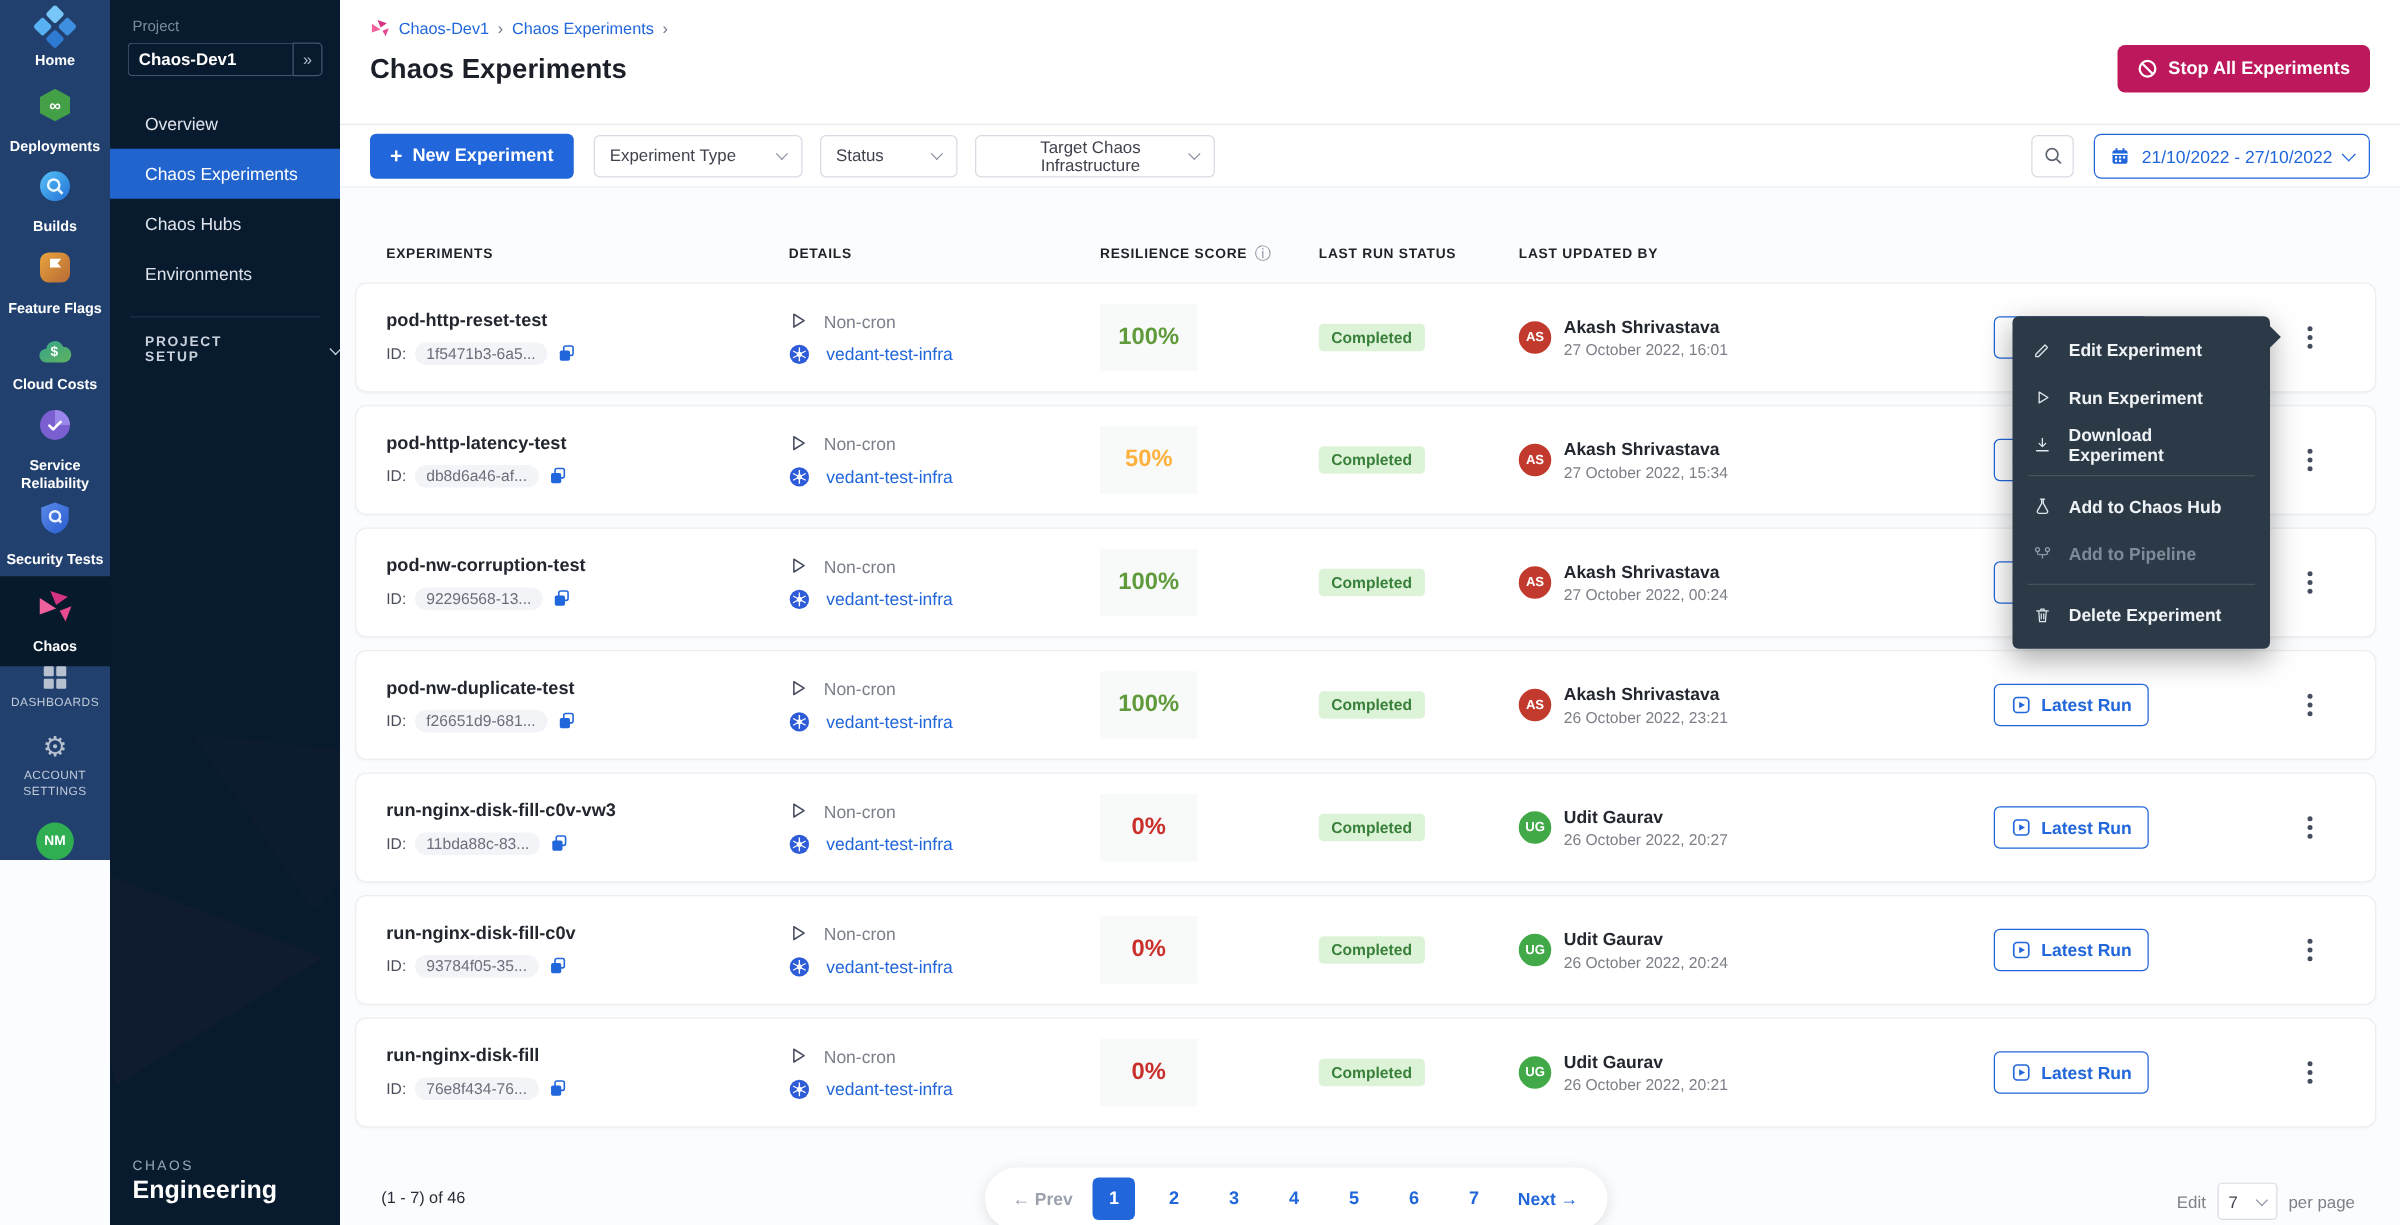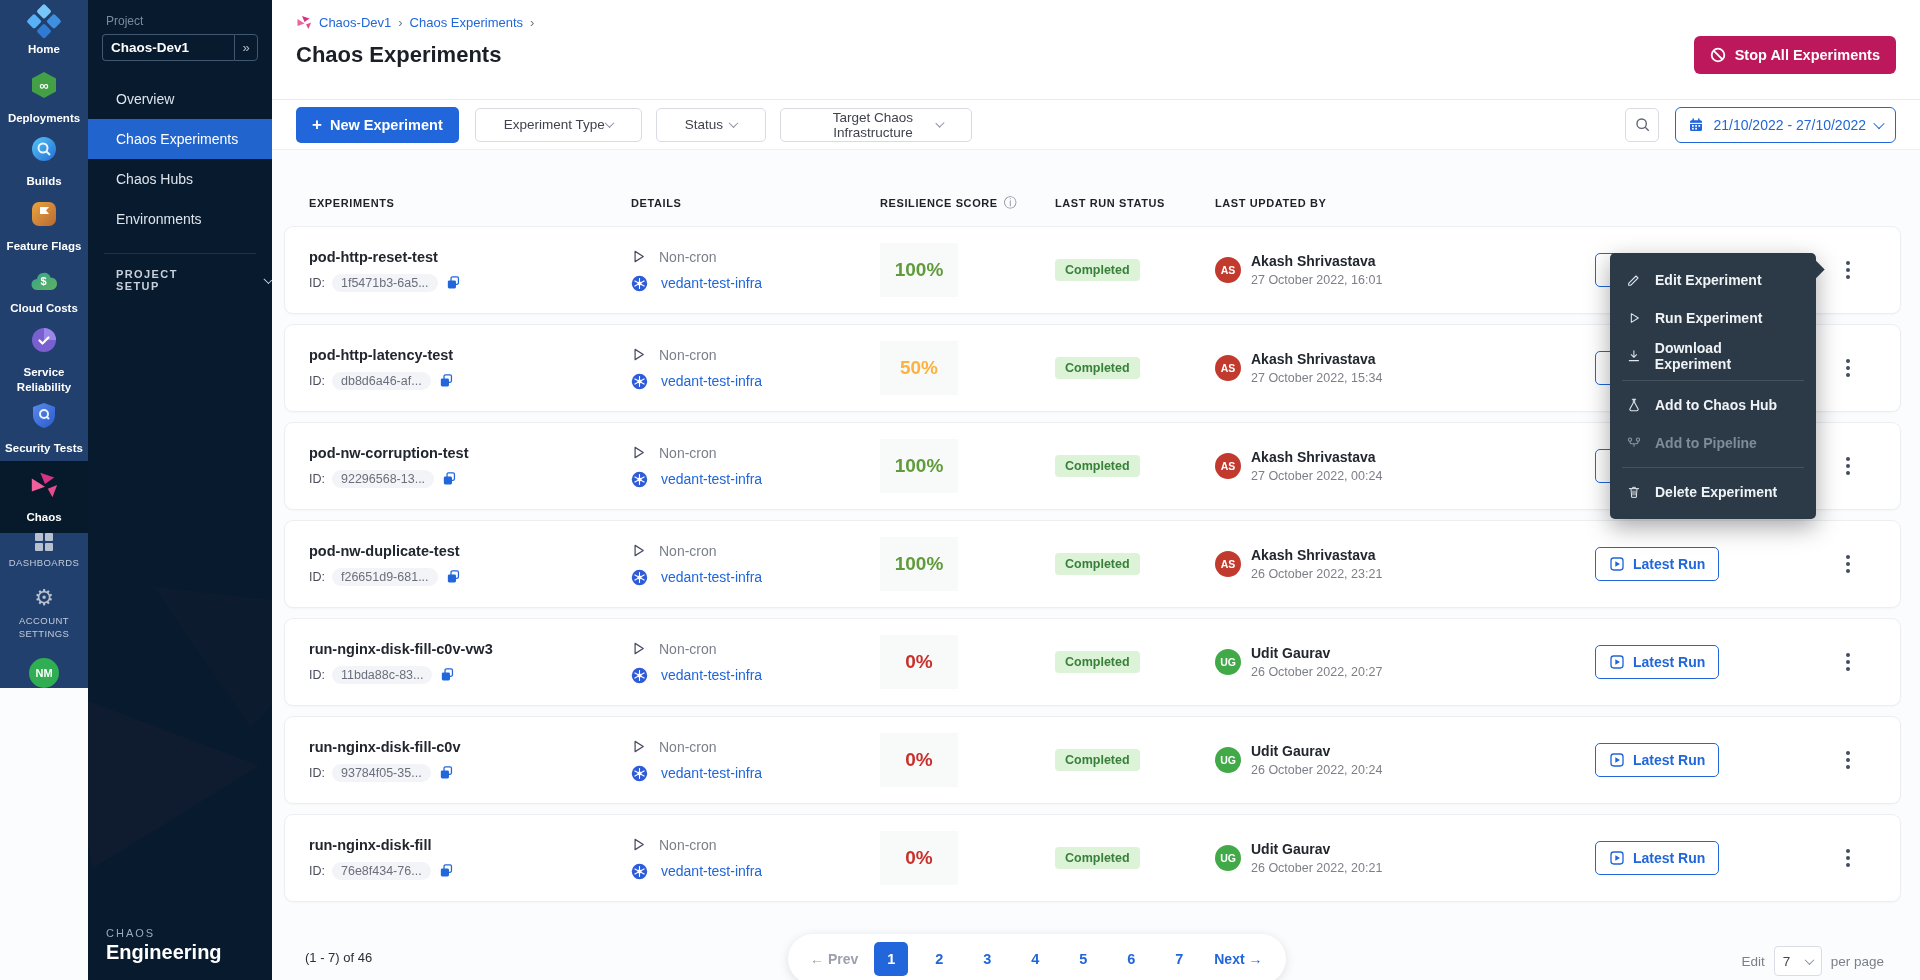--- a/index.html
+++ b/index.html
@@ -44,21 +44,21 @@
   .page-head { height:100px; background:#fff; border-bottom:1px solid #e7e9ef; position:relative; padding:14px 24px 0 24px; }
   .crumbs { display:flex; align-items:center; gap:7px; font-size:13px; }
   .crumb-link { color:#2166da; cursor:pointer; }
   .crumb-sep { color:#6f7788; }
   .page-title { margin-top:12px; font-size:22px; font-weight:bold; color:#1b1f27; }
   .stop-btn { position:absolute; right:24px; top:36px; height:38px; display:flex; align-items:center; gap:9px; background:#be185d; color:#fff; border:none; border-radius:6px; padding:0 16px; font-size:14.5px; font-weight:bold; cursor:pointer; font-family:inherit; }
 
   .toolbar { height:50px; background:#fff; border-bottom:1px solid #eceef2; display:flex; align-items:center; padding:0 24px; gap:16px; }
   .new-btn { height:36px; background:#2166da; color:#fff; border:none; border-radius:5px; padding:0 16px; font-size:14.5px; font-weight:bold; cursor:pointer; font-family:inherit; display:flex; align-items:center; gap:8px; }
   .plus { font-size:17px; font-weight:bold; }
-  .filter-btn { height:34px; border:1px solid #d8dbe3; background:#fff; border-radius:5px; font-size:13.5px; color:#40424e; display:flex; align-items:center; justify-content:space-between; padding:0 28px; cursor:pointer; font-family:inherit; }
+  .filter-btn { height:34px; border:1px solid #d8dbe3; background:#fff; border-radius:5px; font-size:13.5px; color:#40424e; display:flex; align-items:center; justify-content:space-between; padding:0 12px; cursor:pointer; font-family:inherit; }
   .chev { width:7px; height:7px; border-right:1.5px solid #8a90a0; border-bottom:1.5px solid #8a90a0; transform:rotate(45deg) translate(-1px,-1px); }
   .chev.blue { border-color:#2166da; width:8px; height:8px; }
   .spacer { flex:1; }
   .icon-btn { width:34px; height:34px; border:1px solid #d8dbe3; border-radius:5px; background:#fff; display:flex; align-items:center; justify-content:center; cursor:pointer; }
   .date-btn { height:36px; border:1.5px solid #2166da; border-radius:6px; background:#fff; color:#2166da; font-size:14px; font-weight:normal; display:flex; align-items:center; gap:9px; padding:0 12px; cursor:pointer; font-family:inherit; }
 
   .grid-cols { display:grid; grid-template-columns:322px 249px 175px 160px 380px 1fr 104px; align-items:center; }
   .table-head { padding:28px 20px 0 37px; height:77px; }
   .table-head .col-label { font-size:11px; font-weight:bold; letter-spacing:.6px; color:#1e2128; display:flex; align-items:center; gap:6px; }
   .info-glyph { font-size:13px; color:#8a8f9c; font-weight:normal; }

